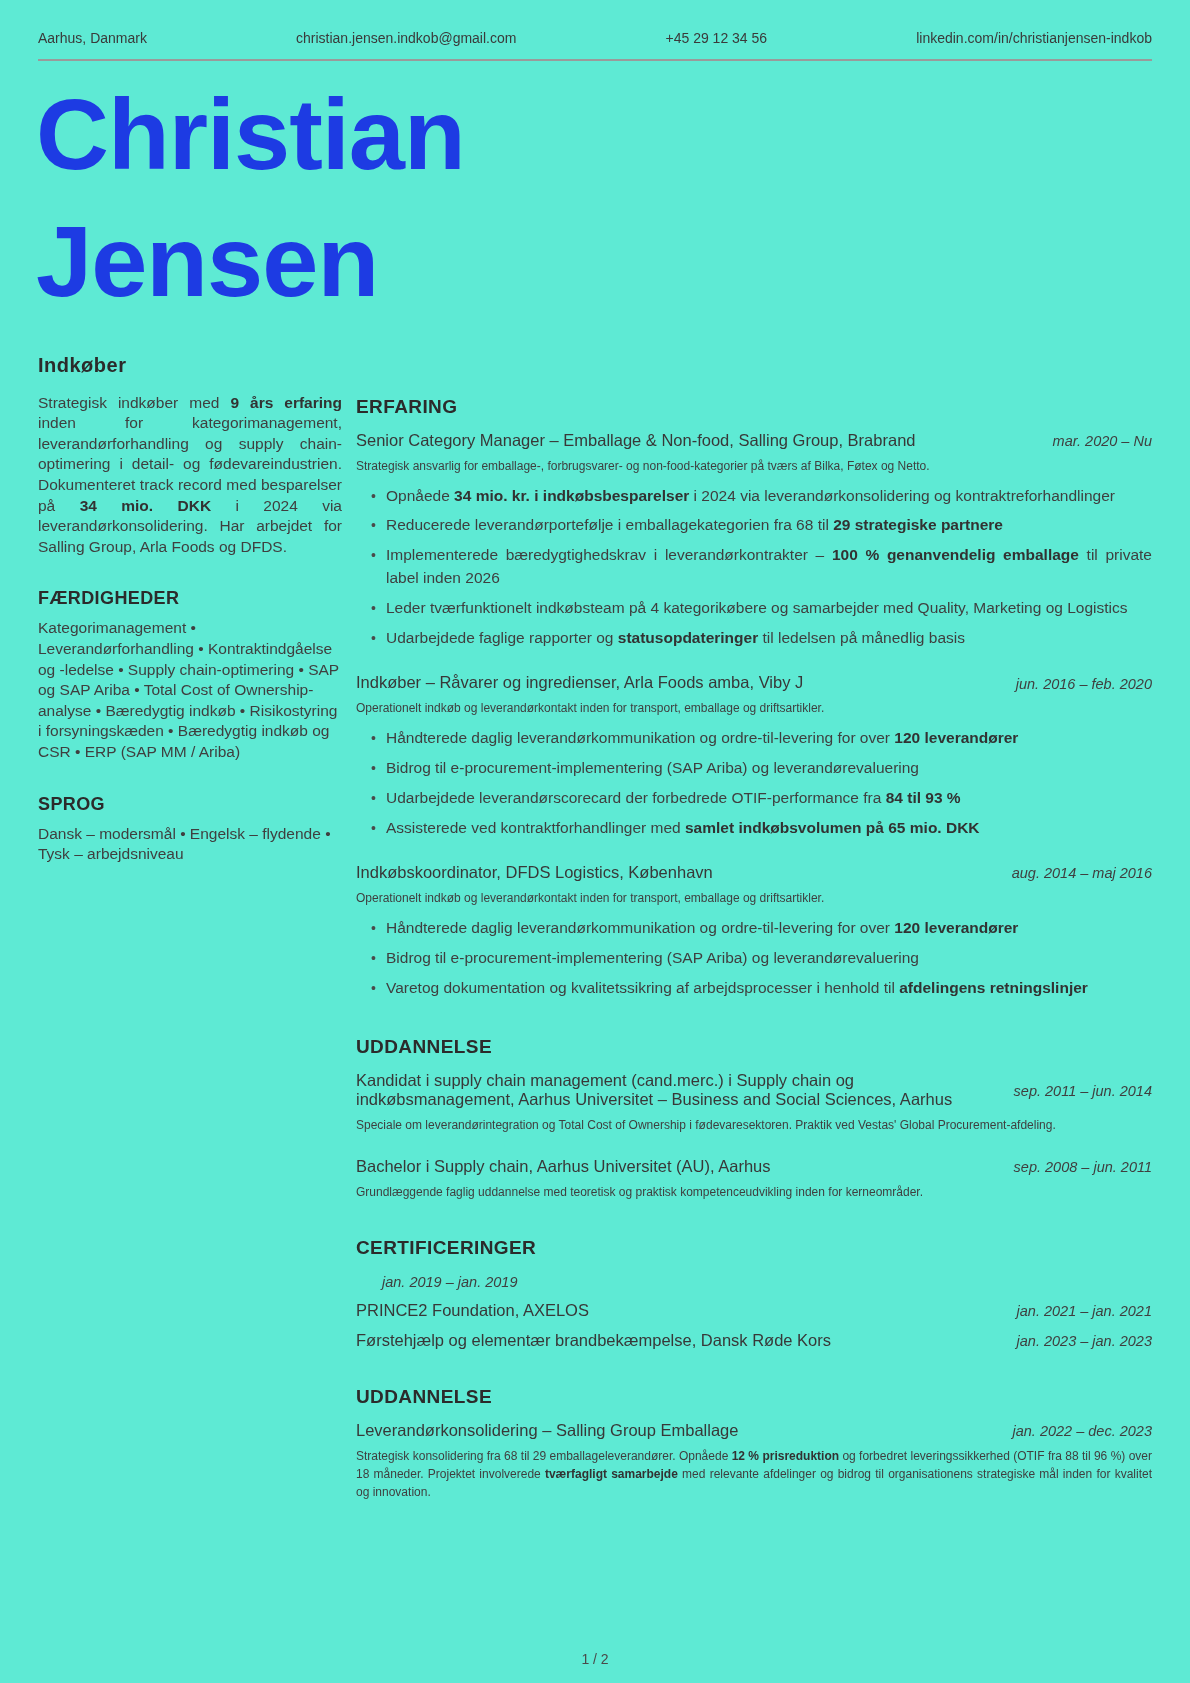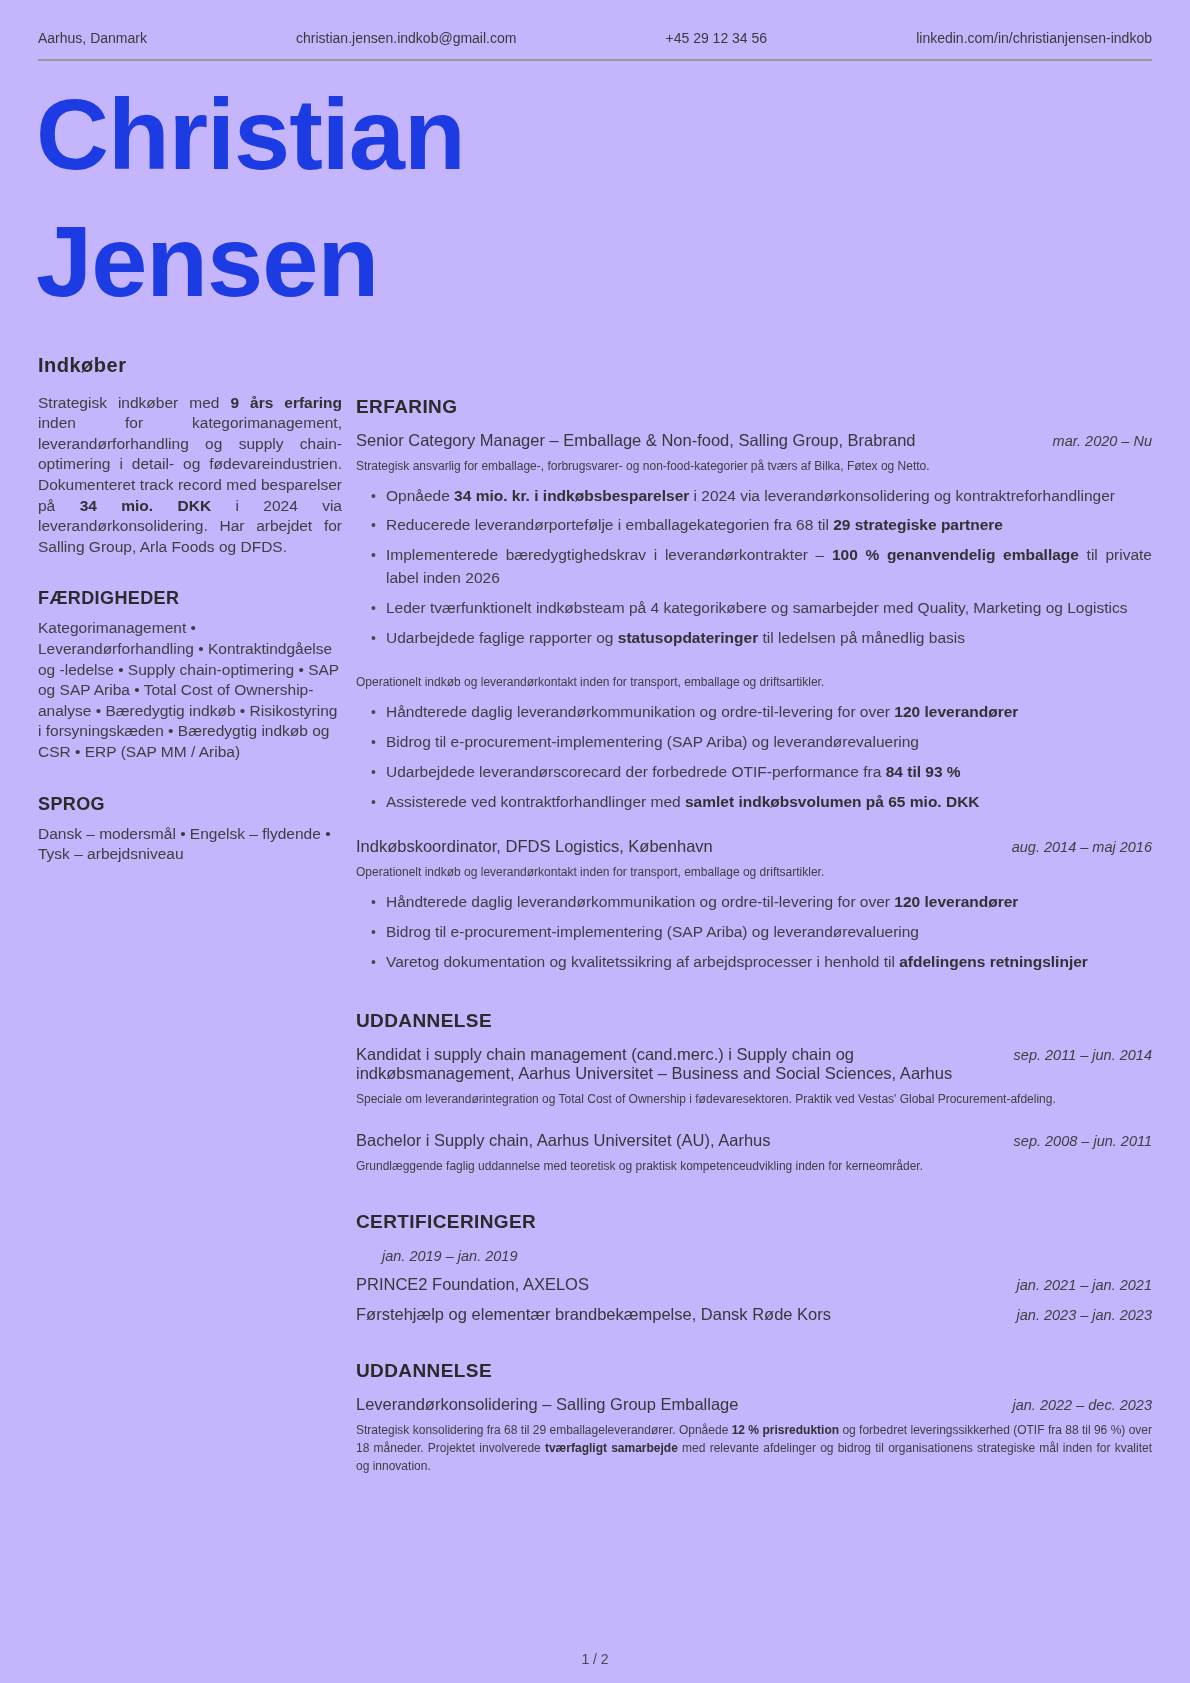--- a/index.html
+++ b/index.html
@@ -1,21 +1,21 @@
 <!DOCTYPE html>
 <html lang="da"><head>
 <meta charset="utf-8">
 <style>
   * { box-sizing: border-box; }
   html, body { margin: 0; padding: 0; }
   body { background: #e6e6e4; }
   .page {
     width: 1190px; height: 1683px;
     margin: 0 auto;
-    background: #c4b5fd;
+    background: #5eead4;
     position: relative;
     overflow: hidden;
     font-family: "Liberation Sans", sans-serif;
     color: #3f3f3f;
   }
   
   .contact-bar {
     margin: 0 38px;
     padding: 30px 0 13px 0;
     display: flex;
@@ -78,21 +78,21 @@
     font-weight: bold;
     letter-spacing: 0.4px;
     color: #2b2b2b;
   }
   .section-heading.gap { margin-top: 36px; }
   .entry { margin-bottom: 23px; }
   .entry.tight { margin-bottom: 11px; }
   .entry-head {
     display: flex;
     justify-content: space-between;
-    align-items: flex-start;
+    align-items: center;
   }
   .entry-title {
     font-size: 16.5px;
     color: #383838;
     flex: 1 1 auto;
   }
   .entry-date {
     font-size: 14.5px;
     font-style: italic;
     color: #3f3f3f;
@@ -182,20 +182,24 @@
         <ul class="bullets">
           <li>Opnåede <strong>34 mio. kr. i indkøbsbesparelser</strong> i 2024 via leverandørkonsolidering og kontraktreforhandlinger</li>
           <li>Reducerede leverandørportefølje i emballagekategorien fra 68 til <strong>29 strategiske partnere</strong></li>
           <li>Implementerede bæredygtighedskrav i leverandørkontrakter – <strong>100 % genanvendelig emballage</strong> til private label inden 2026</li>
           <li>Leder tværfunktionelt indkøbsteam på 4 kategorikøbere og samarbejder med Quality, Marketing og Logistics</li>
           <li>Udarbejdede faglige rapporter og <strong>statusopdateringer</strong> til ledelsen på månedlig basis</li>
         </ul>
       </div>
 
       <div class="entry">
+        <div class="entry-head">
+          <span class="entry-title">Indkøber – Råvarer og ingredienser, Arla Foods amba, Viby J</span>
+          <span class="entry-date">jun. 2016 – feb. 2020</span>
+        </div>
         <div class="entry-sub">Operationelt indkøb og leverandørkontakt inden for transport, emballage og driftsartikler.</div>
         <ul class="bullets">
           <li>Håndterede daglig leverandørkommunikation og ordre-til-levering for over <strong>120 leverandører</strong></li>
           <li>Bidrog til e-procurement-implementering (SAP Ariba) og leverandørevaluering</li>
           <li>Udarbejdede leverandørscorecard der forbedrede OTIF-performance fra <strong>84 til 93 %</strong></li>
           <li>Assisterede ved kontraktforhandlinger med <strong>samlet indkøbsvolumen på 65 mio. DKK</strong></li>
         </ul>
       </div>
 
       <div class="entry">

